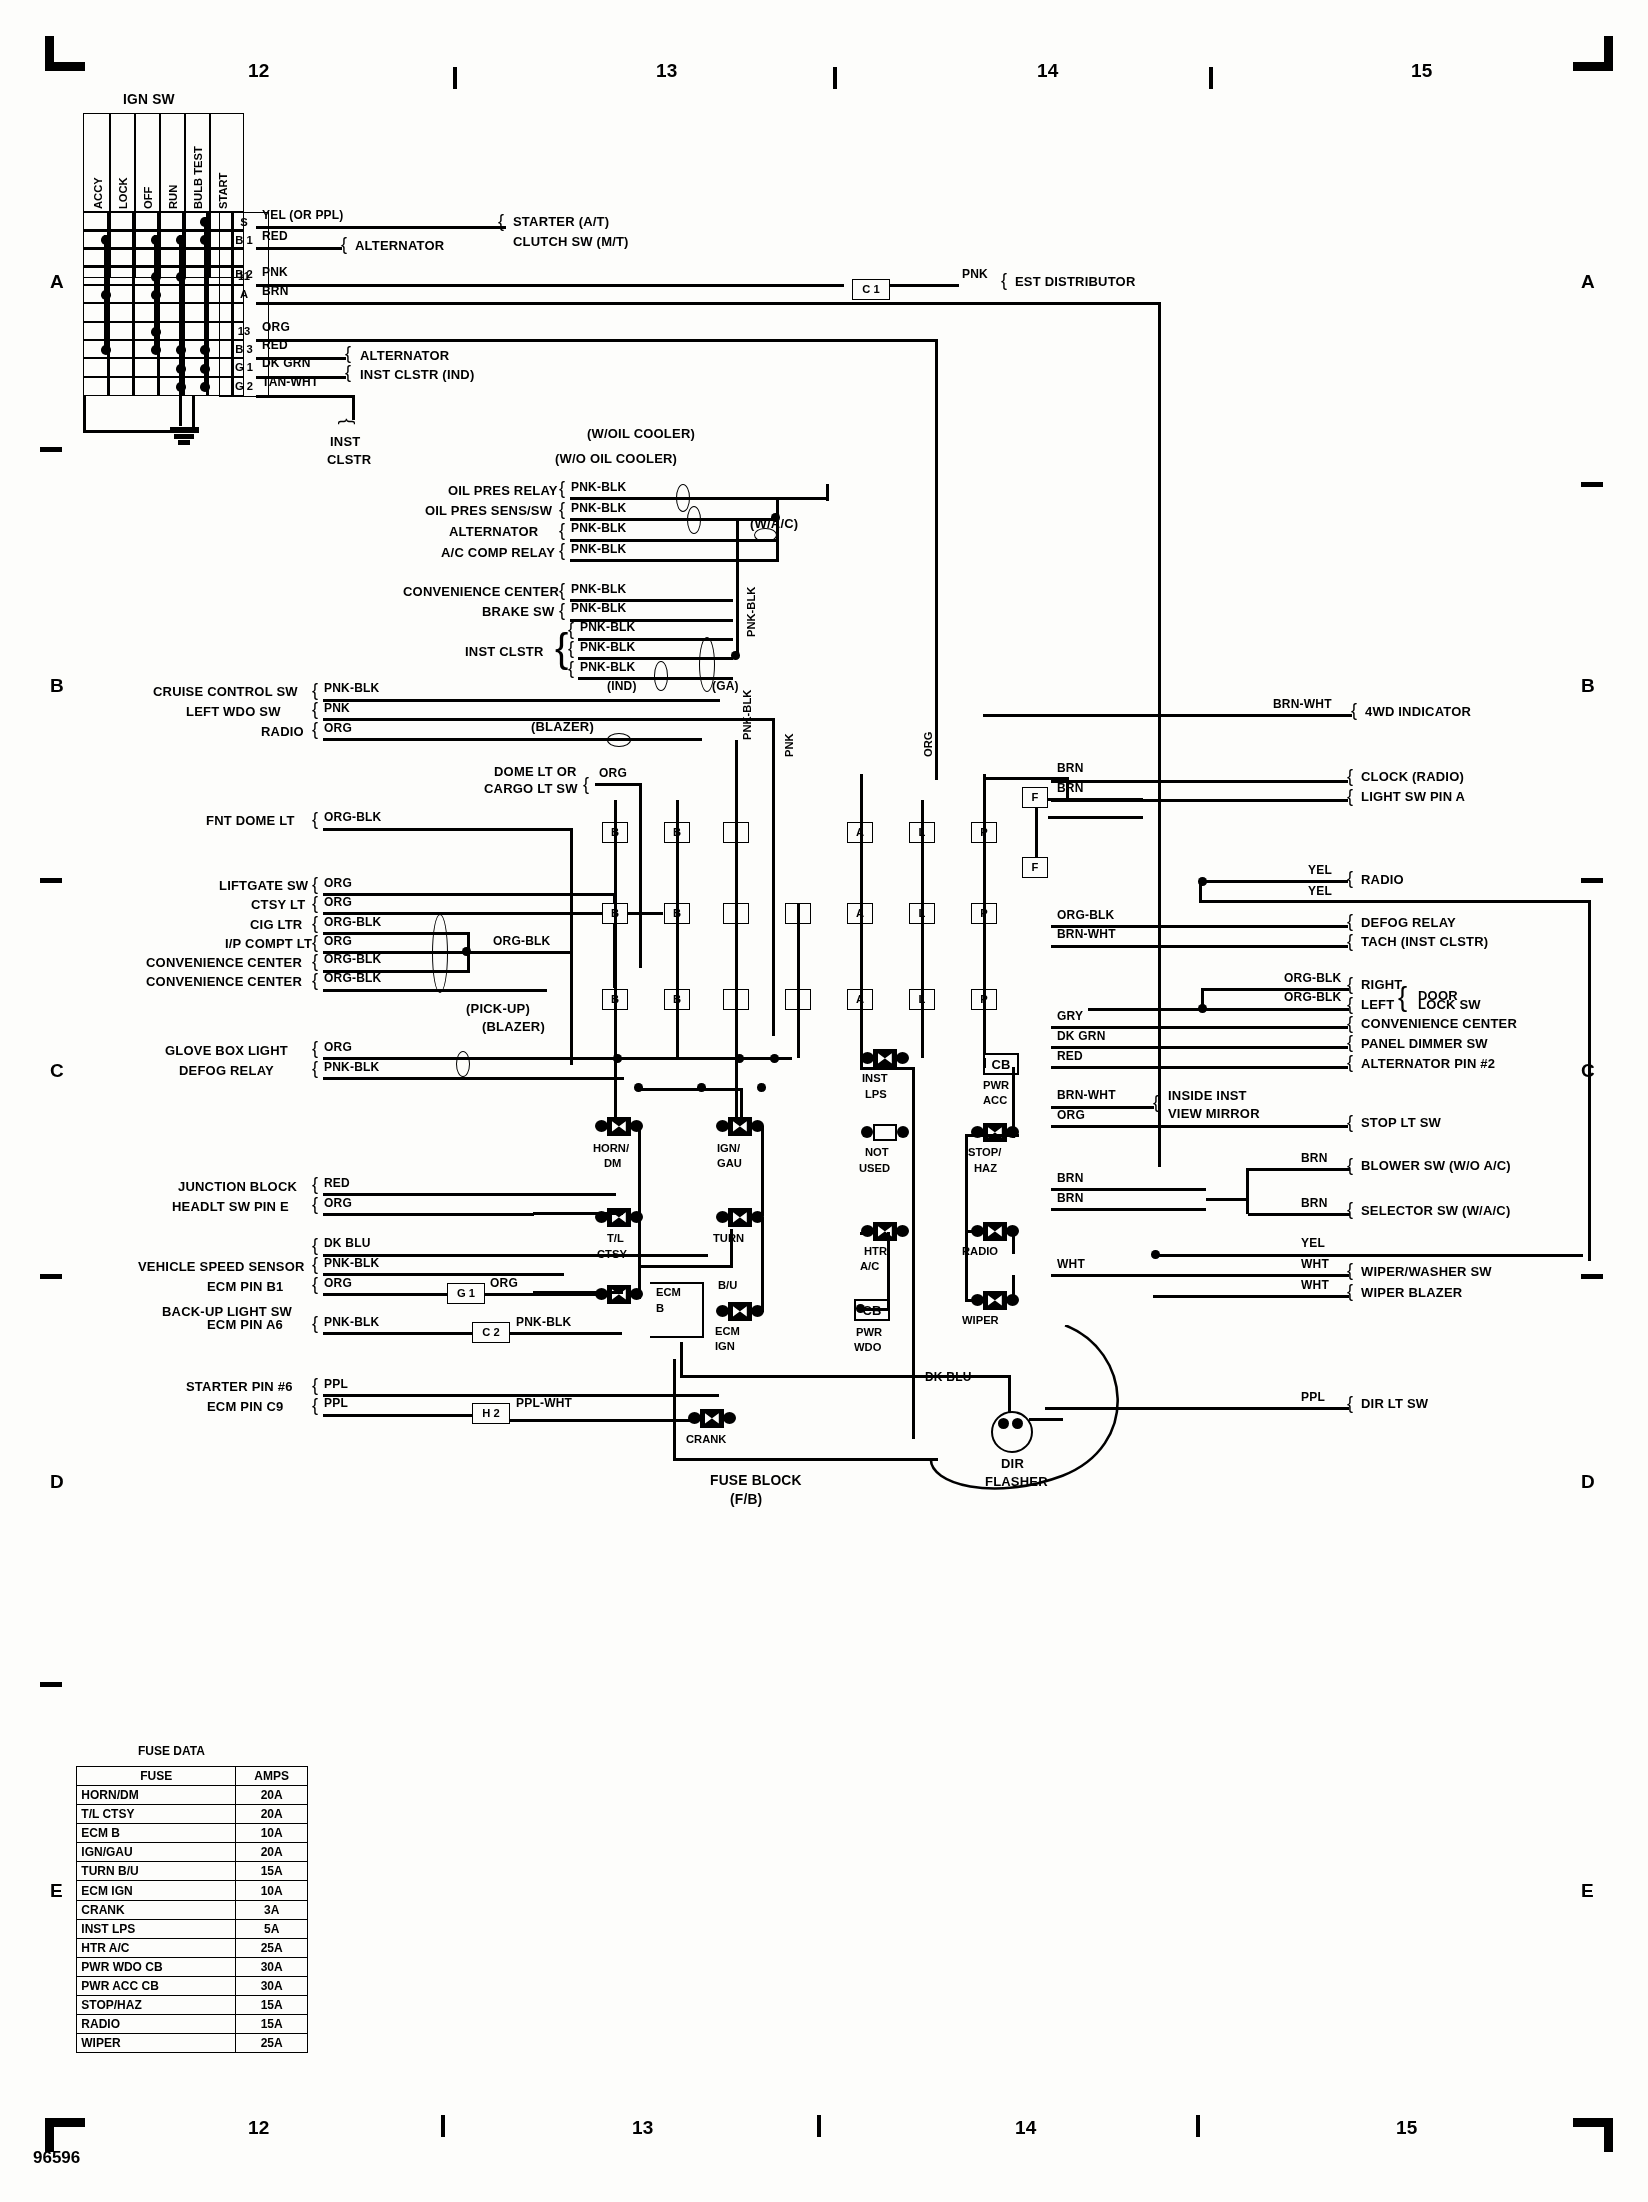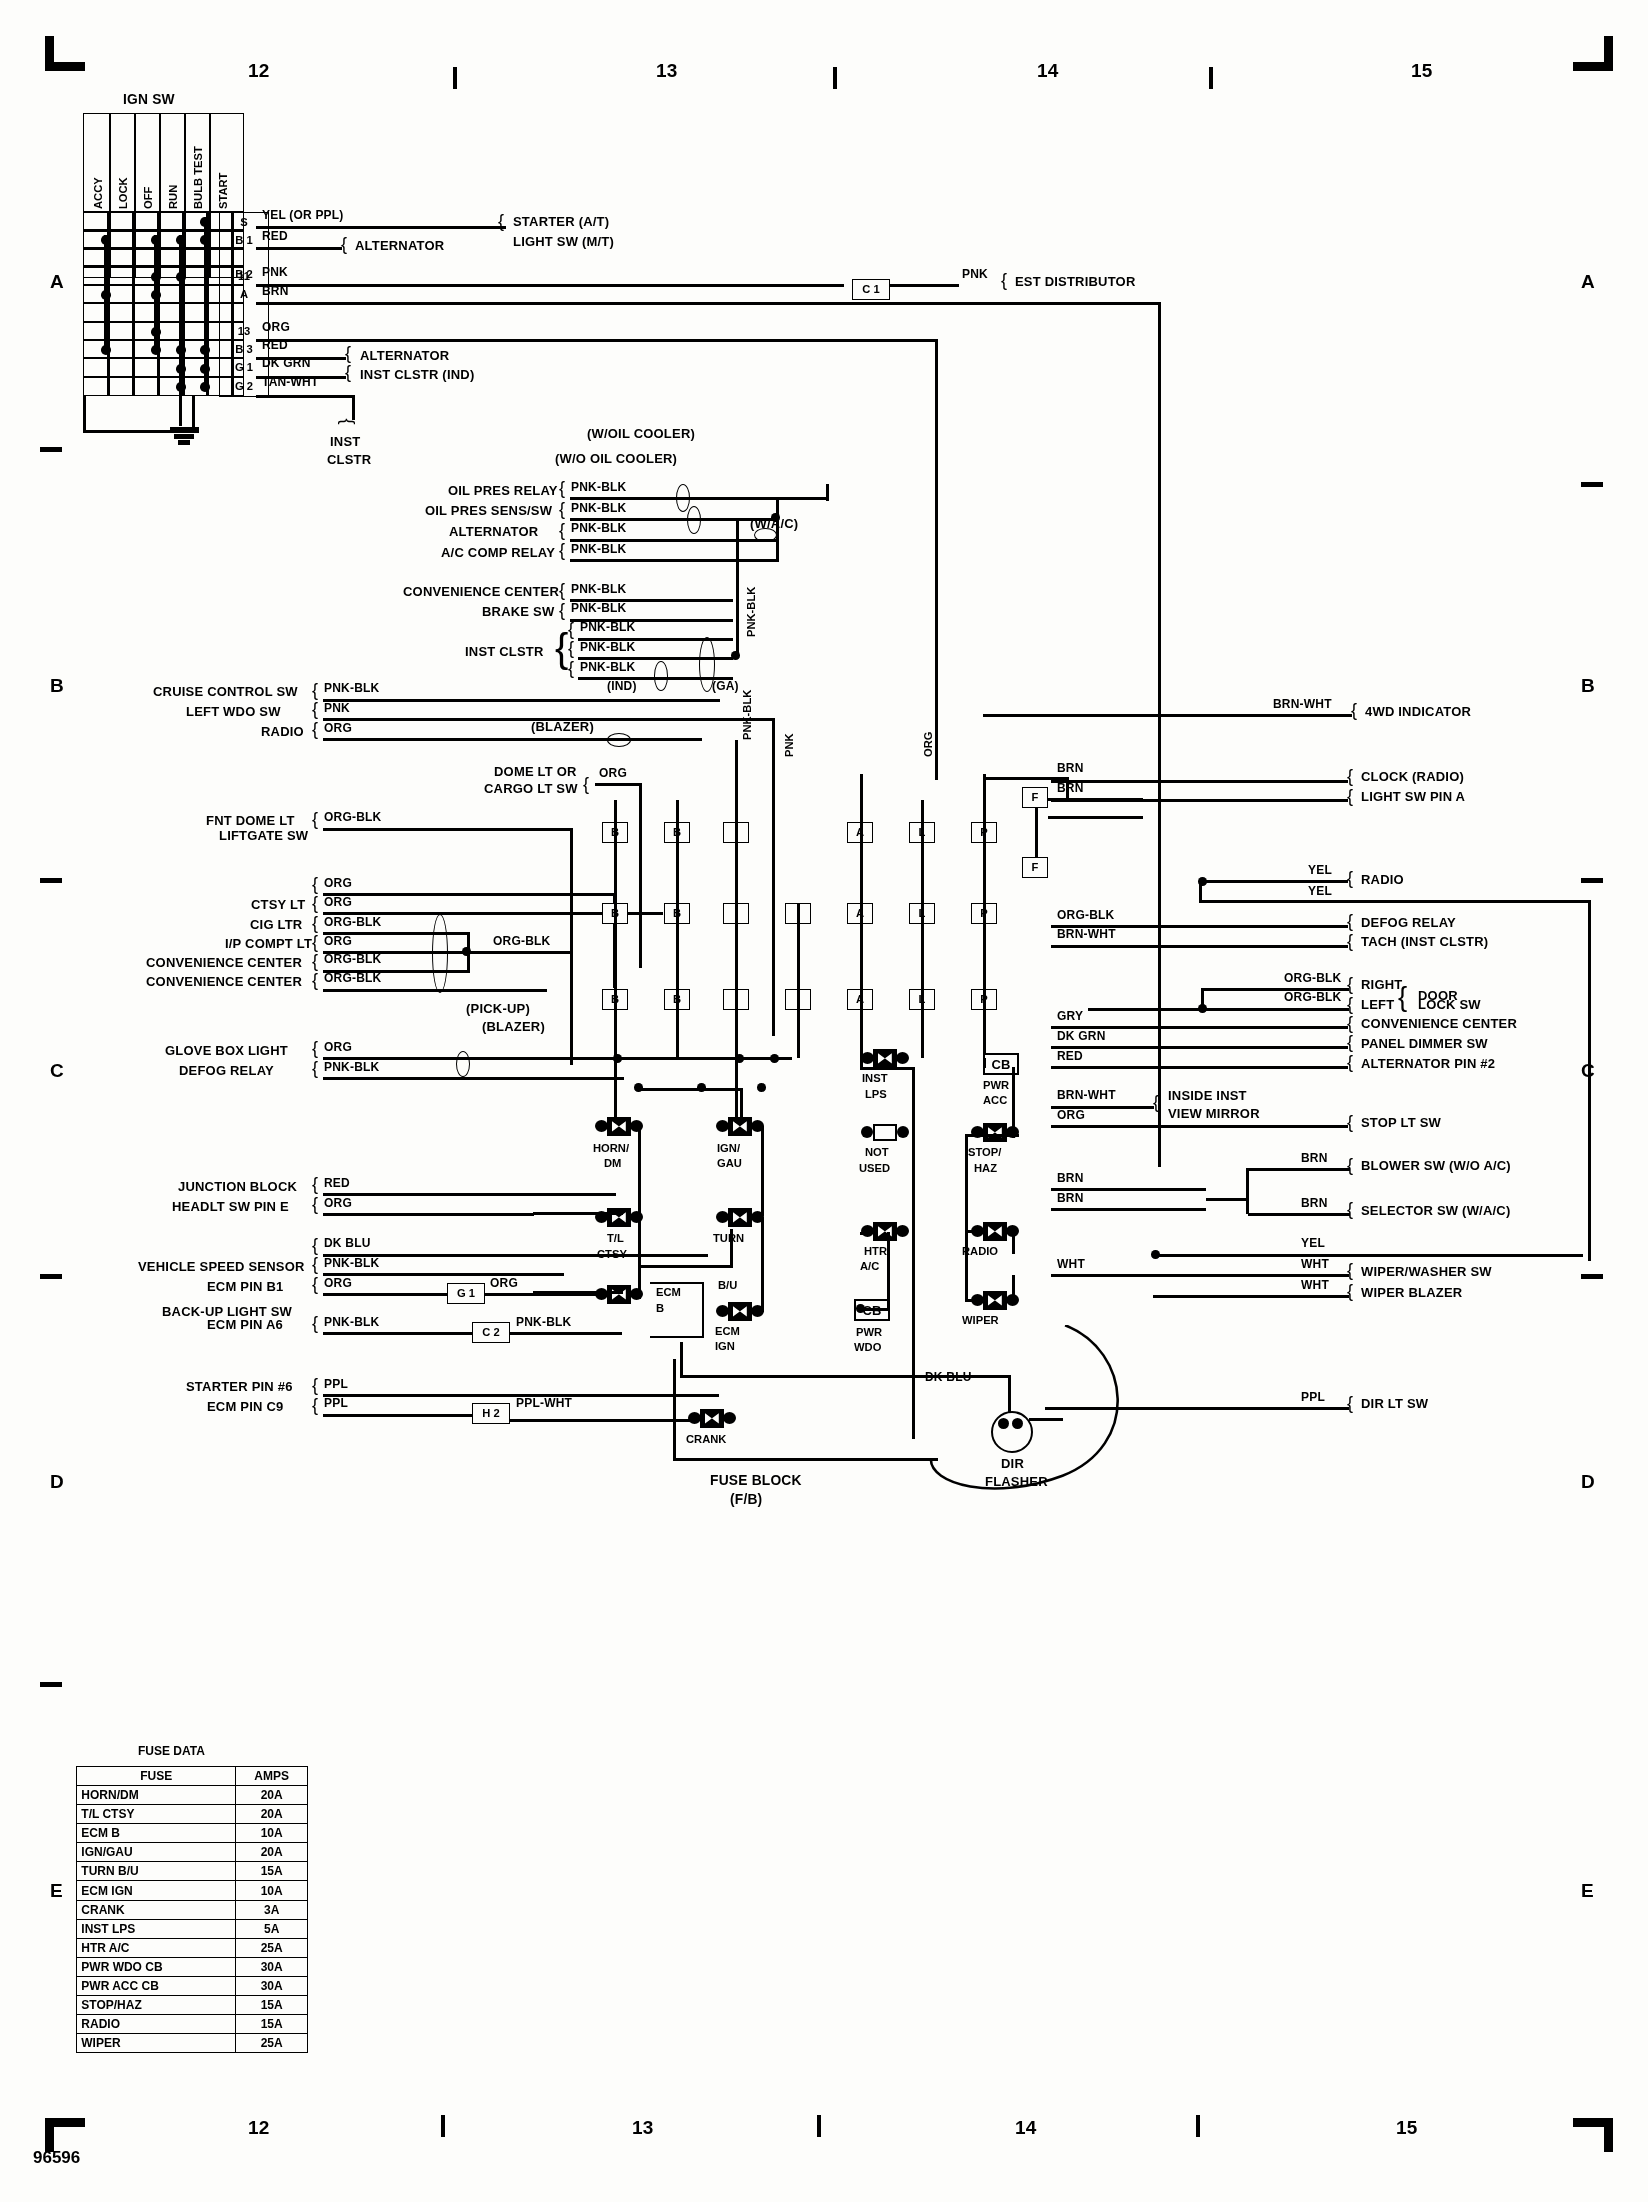--- a/index.html
+++ b/index.html
@@ -209,21 +209,21 @@
   <div class="gnd" style="left:165px;top:425px;width:38px;">
     <i style="width:29px;height:6px;"></i>
     <i style="width:20.6px;height:4.3px;"></i>
     <i style="width:12px;height:4.3px;"></i>
   </div>
 
   <div class="lbl l14" style="left:262px;top:208px;">YEL (OR PPL)</div>
   <div class="wire h" style="left:256px;top:226px;width:250px;"></div>
   <div class="hook" style="left:498px;top:211px;">{</div>
   <div class="lbl l15" style="left:513px;top:214px;">STARTER (A/T)</div>
-  <div class="lbl l15" style="left:513px;top:234px;">LIGHT SW (M/T)</div>
+  <div class="lbl l15" style="left:513px;top:234px;">CLUTCH SW (M/T)</div>
 
   <div class="lbl l14" style="left:262px;top:229px;">RED</div>
   <div class="wire h" style="left:256px;top:247px;width:86px;"></div>
   <div class="hook" style="left:341px;top:234px;">{</div>
   <div class="lbl l15" style="left:355px;top:238px;">ALTERNATOR</div>
 
   <div class="lbl l14" style="left:262px;top:265px;">PNK</div>
   <div class="wire h" style="left:256px;top:284px;width:588px;"></div>
   <div class="conn wide" style="left:852px;top:279px;">C 1</div>
   <div class="wire h" style="left:890px;top:284px;width:69px;"></div>
@@ -345,21 +345,21 @@
   <div class="lbl l14" style="left:599px;top:766px;">ORG</div>
   <div class="wire h" style="left:595px;top:783px;width:46px;"></div>
   <div class="wire v" style="left:639px;top:783px;height:185px;"></div>
 
   <div class="lbl l15" style="left:206px;top:813px;">FNT DOME LT</div>
   <div class="hook" style="left:312px;top:809px;">{</div>
   <div class="lbl l14" style="left:324px;top:810px;">ORG-BLK</div>
   <div class="wire h" style="left:323px;top:828px;width:250px;"></div>
   <div class="wire v" style="left:570px;top:828px;height:237px;"></div>
 
-  <div class="lbl l15" style="left:211px;top:828px;padding-left:8px;">LIFTGATE SW</div>
+  <div class="lbl l15" style="left:211px;top:878px;padding-left:8px;">LIFTGATE SW</div>
   <div class="hook" style="left:312px;top:874px;">{</div>
   <div class="lbl l14" style="left:324px;top:876px;">ORG</div>
   <div class="wire h" style="left:323px;top:893px;width:293px;"></div>
   <div class="wire v" style="left:613px;top:893px;height:95px;"></div>
 
   <div class="lbl l15" style="left:251px;top:897px;">CTSY LT</div>
   <div class="hook" style="left:312px;top:893px;">{</div>
   <div class="lbl l14" style="left:324px;top:895px;">ORG</div>
   <div class="wire h" style="left:323px;top:912px;width:340px;"></div>
 

